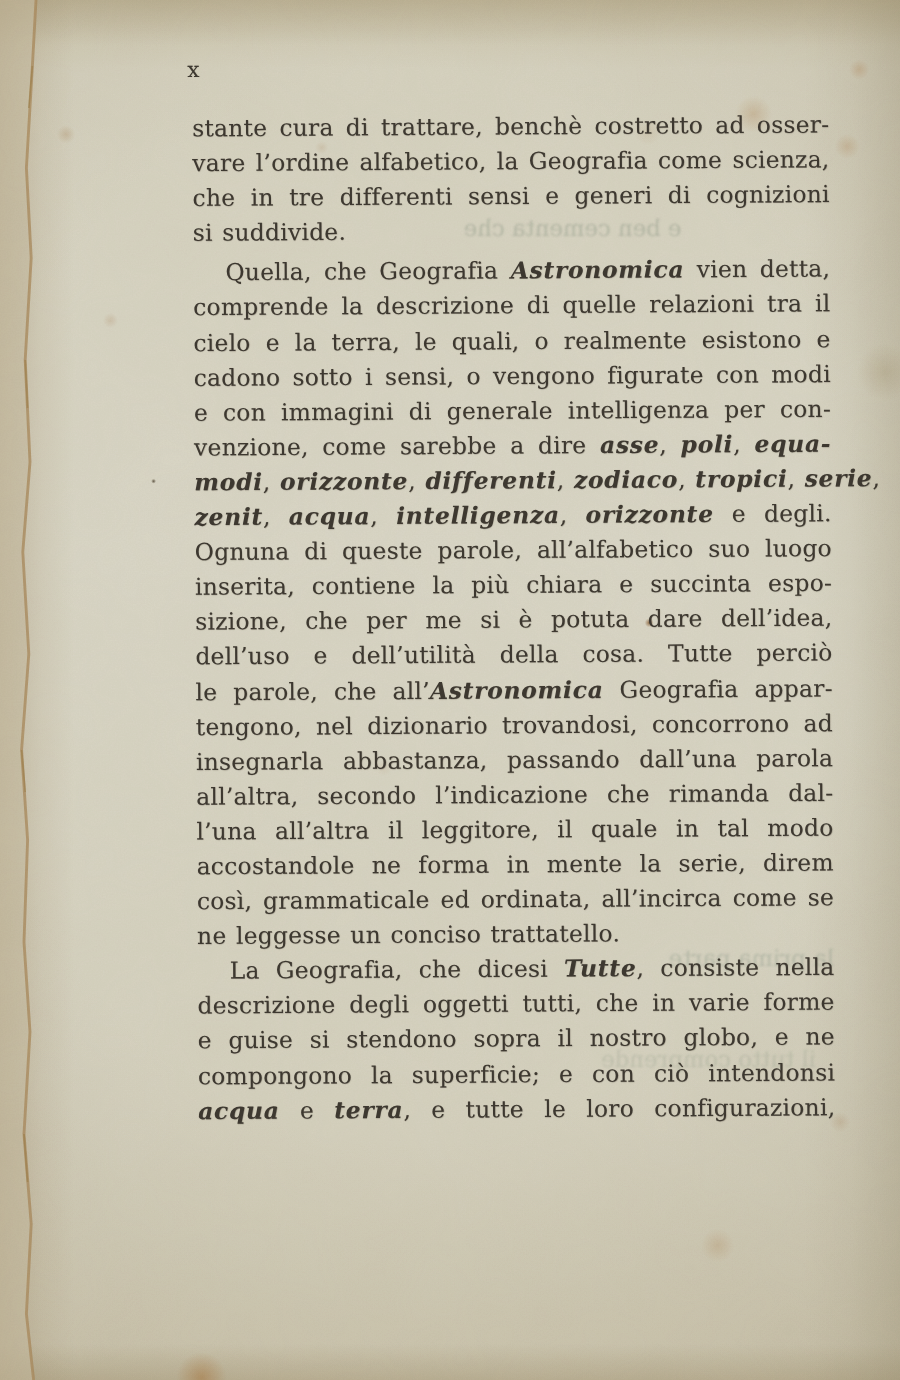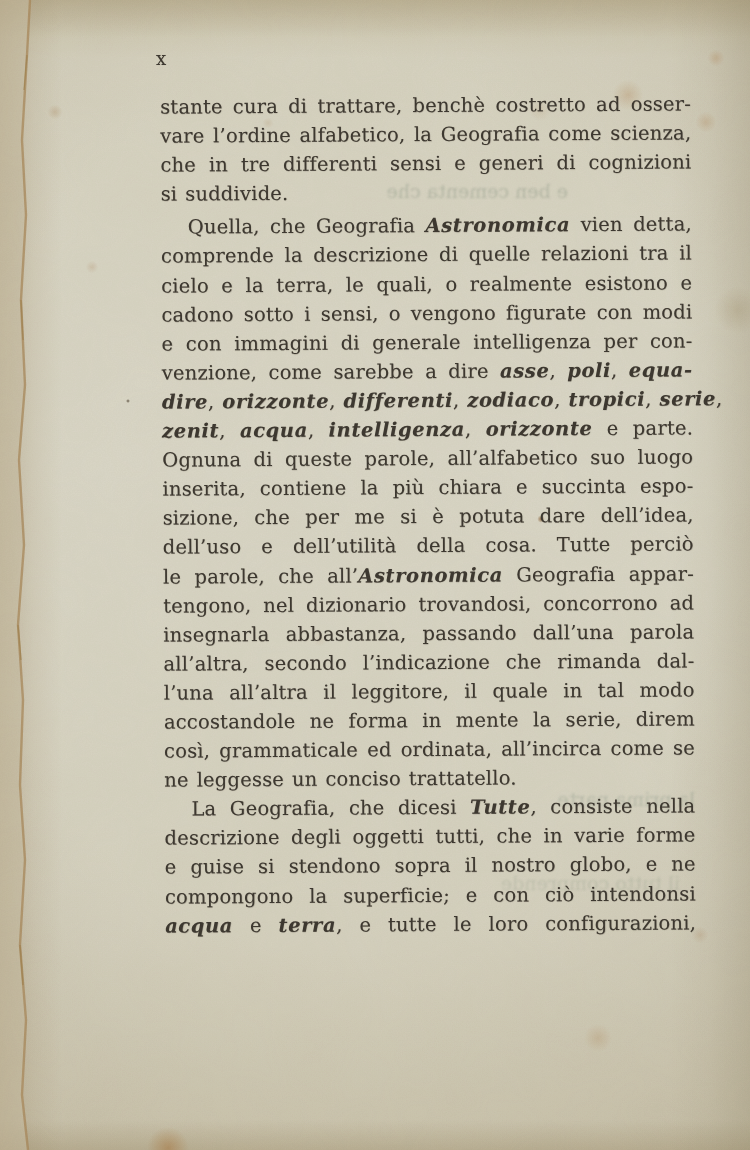--- a/index.html
+++ b/index.html
@@ -106,22 +106,22 @@
       <div class="line"><span>stante cura di trattare, benchè costretto ad osser-</span></div>
       <div class="line"><span>vare l’ordine alfabetico, la Geografia come scienza,</span></div>
       <div class="line"><span>che in tre differenti sensi e generi di cognizioni</span></div>
       <div class="line nj"><span>si suddivide.</span></div>
       <div class="line ind pb"><span>Quella, che Geografia </span><span class="it">Astronomica</span><span> vien detta,</span></div>
       <div class="line"><span>comprende la descrizione di quelle relazioni tra il</span></div>
       <div class="line"><span>cielo e la terra, le quali, o realmente esistono e</span></div>
       <div class="line"><span>cadono sotto i sensi, o vengono figurate con modi</span></div>
       <div class="line"><span>e con immagini di generale intelligenza per con-</span></div>
       <div class="line"><span>venzione, come sarebbe a dire </span><span class="it">asse</span><span>, </span><span class="it">poli</span><span>, </span><span class="it">equa-</span></div>
-      <div class="line"><span class="it">dire</span><span>, </span><span class="it">orizzonte</span><span>, </span><span class="it">differenti</span><span>, </span><span class="it">zodiaco</span><span>, </span><span class="it">tropici</span><span>, </span><span class="it">serie</span><span>,</span></div>
-      <div class="line"><span class="it">zenit</span><span>, </span><span class="it">acqua</span><span>, </span><span class="it">intelligenza</span><span>, </span><span class="it">orizzonte</span><span> e parte.</span></div>
+      <div class="line"><span class="it">modi</span><span>, </span><span class="it">orizzonte</span><span>, </span><span class="it">differenti</span><span>, </span><span class="it">zodiaco</span><span>, </span><span class="it">tropici</span><span>, </span><span class="it">serie</span><span>,</span></div>
+      <div class="line"><span class="it">zenit</span><span>, </span><span class="it">acqua</span><span>, </span><span class="it">intelligenza</span><span>, </span><span class="it">orizzonte</span><span> e degli.</span></div>
       <div class="line"><span>Ognuna di queste parole, all’alfabetico suo luogo</span></div>
       <div class="line"><span>inserita, contiene la più chiara e succinta espo-</span></div>
       <div class="line"><span>sizione, che per me si è potuta dare dell’idea,</span></div>
       <div class="line"><span>dell’uso e dell’utilità della cosa. Tutte perciò</span></div>
       <div class="line"><span>le parole, che all’</span><span class="it">Astronomica</span><span> Geografia appar-</span></div>
       <div class="line"><span>tengono, nel dizionario trovandosi, concorrono ad</span></div>
       <div class="line"><span>insegnarla abbastanza, passando dall’una parola</span></div>
       <div class="line"><span>all’altra, secondo l’indicazione che rimanda dal-</span></div>
       <div class="line"><span>l’una all’altra il leggitore, il quale in tal modo</span></div>
       <div class="line"><span>accostandole ne forma in mente la serie, direm</span></div>

